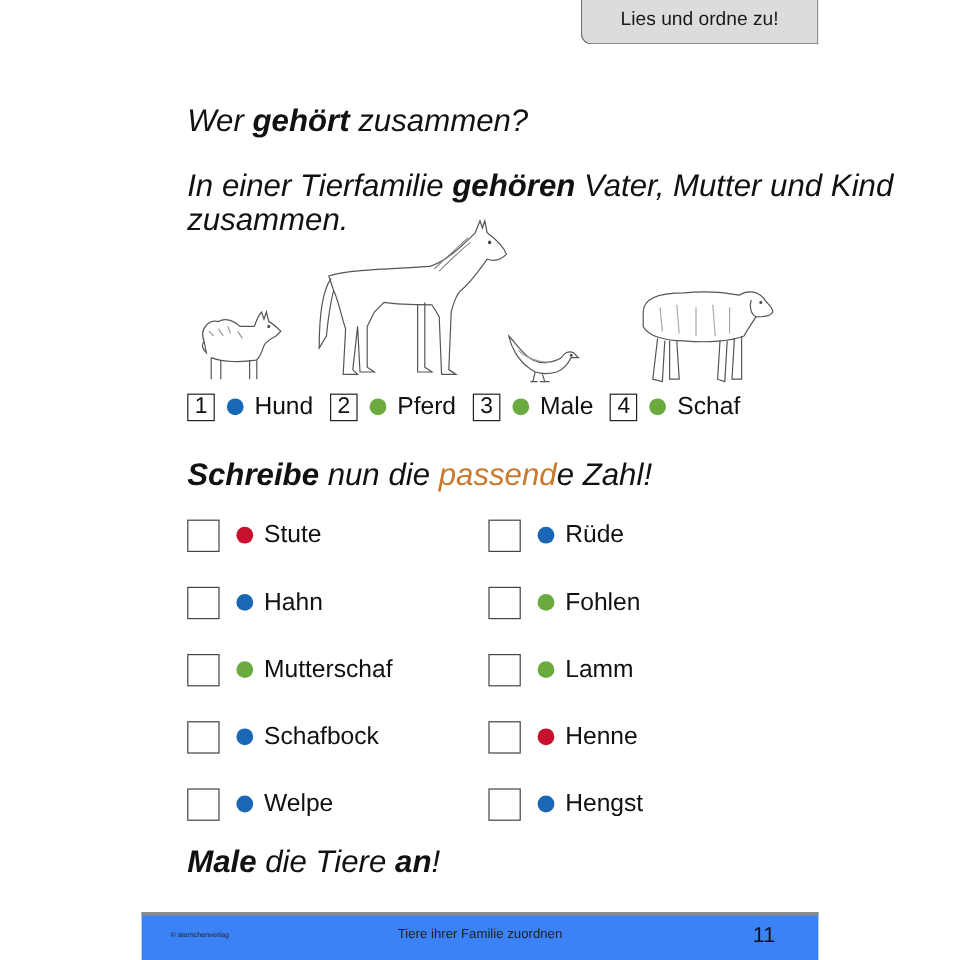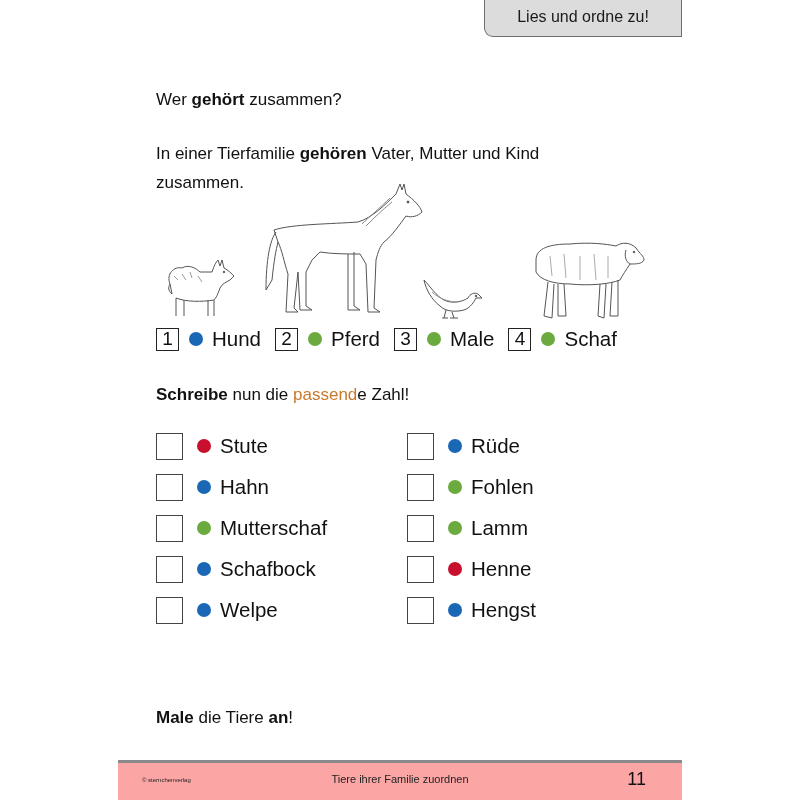--- a/index.html
+++ b/index.html
@@ -9,46 +9,46 @@
     font-family: "Liberation Sans", "DejaVu Sans", sans-serif;
     color: #111;
   }
   .header-tab {
     position: absolute; left: 484px; top: -2px; width: 198px; height: 39px;
     background: #dcdcdc; border: 1.5px solid #6e6e6e; border-top: none;
     border-radius: 0 0 0 9px; box-sizing: border-box;
     display: flex; align-items: center; justify-content: center;
     font-size: 16px; color: #1a1a1a;
   }
-  .text-line { position: absolute; left: 156px; font-size: 17px; line-height: 24px; white-space: nowrap; }
+  .text-line { position: absolute; left: 156px; font-size: 26px; line-height: 24px; white-space: nowrap; font-style: italic; }
   .text-line b { font-weight: bold; }
   .orange { color: #c8792c; }
 
   .animals { position: absolute; left: 150px; top: 180px; width: 520px; height: 140px; }
   .animal { position: absolute; }
 
   .legend { position: absolute; top: 327px; left: 156px; display: flex; align-items: center; font-size: 20.5px; }
   .legend-item { display: flex; align-items: center; margin-right: 14px; }
   .num-box {
     width: 23px; height: 23px; border: 1.5px solid #222; box-sizing: border-box;
     display: flex; align-items: center; justify-content: center; font-size: 19px; margin-right: 10px;
   }
   .dot { width: 14px; height: 14px; border-radius: 50%; display: inline-block; margin-right: 9px; }
 
-  .tasks { position: absolute; top: 432px; left: 156px; width: 520px; display: grid; grid-template-columns: 251px 250px; row-gap: 13px; }
+  .tasks { position: absolute; top: 432px; left: 156px; width: 520px; display: grid; grid-template-columns: 251px 250px; row-gap: 28px; }
   .task { display: flex; align-items: center; height: 28px; }
   .check-box {
     width: 27px; height: 27px; border: 1.5px solid #444; box-sizing: border-box;
     margin-right: 14px; background: #fff;
   }
   .task-label { font-size: 20.5px; }
 
   .footer {
     position: absolute; left: 118px; top: 760px; width: 564px; height: 40px;
-    background: #fca5a5; border-top: 3px solid #8a8a8a; box-sizing: border-box;
+    background: #3b82f6; border-top: 3px solid #8a8a8a; box-sizing: border-box;
   }
   .footer .copy { position: absolute; left: 24px; top: 14px; font-size: 6px; color: #222; }
   .footer .title { position: absolute; left: 0; right: 0; top: 10px; text-align: center; font-size: 11px; color: #222; }
   .footer .page { position: absolute; right: 36px; top: 6px; font-size: 18px; color: #111; }
 </style>
 </head>
 <body>
 
 <div class="header-tab">
   <span>Lies und ordne zu!</span>

